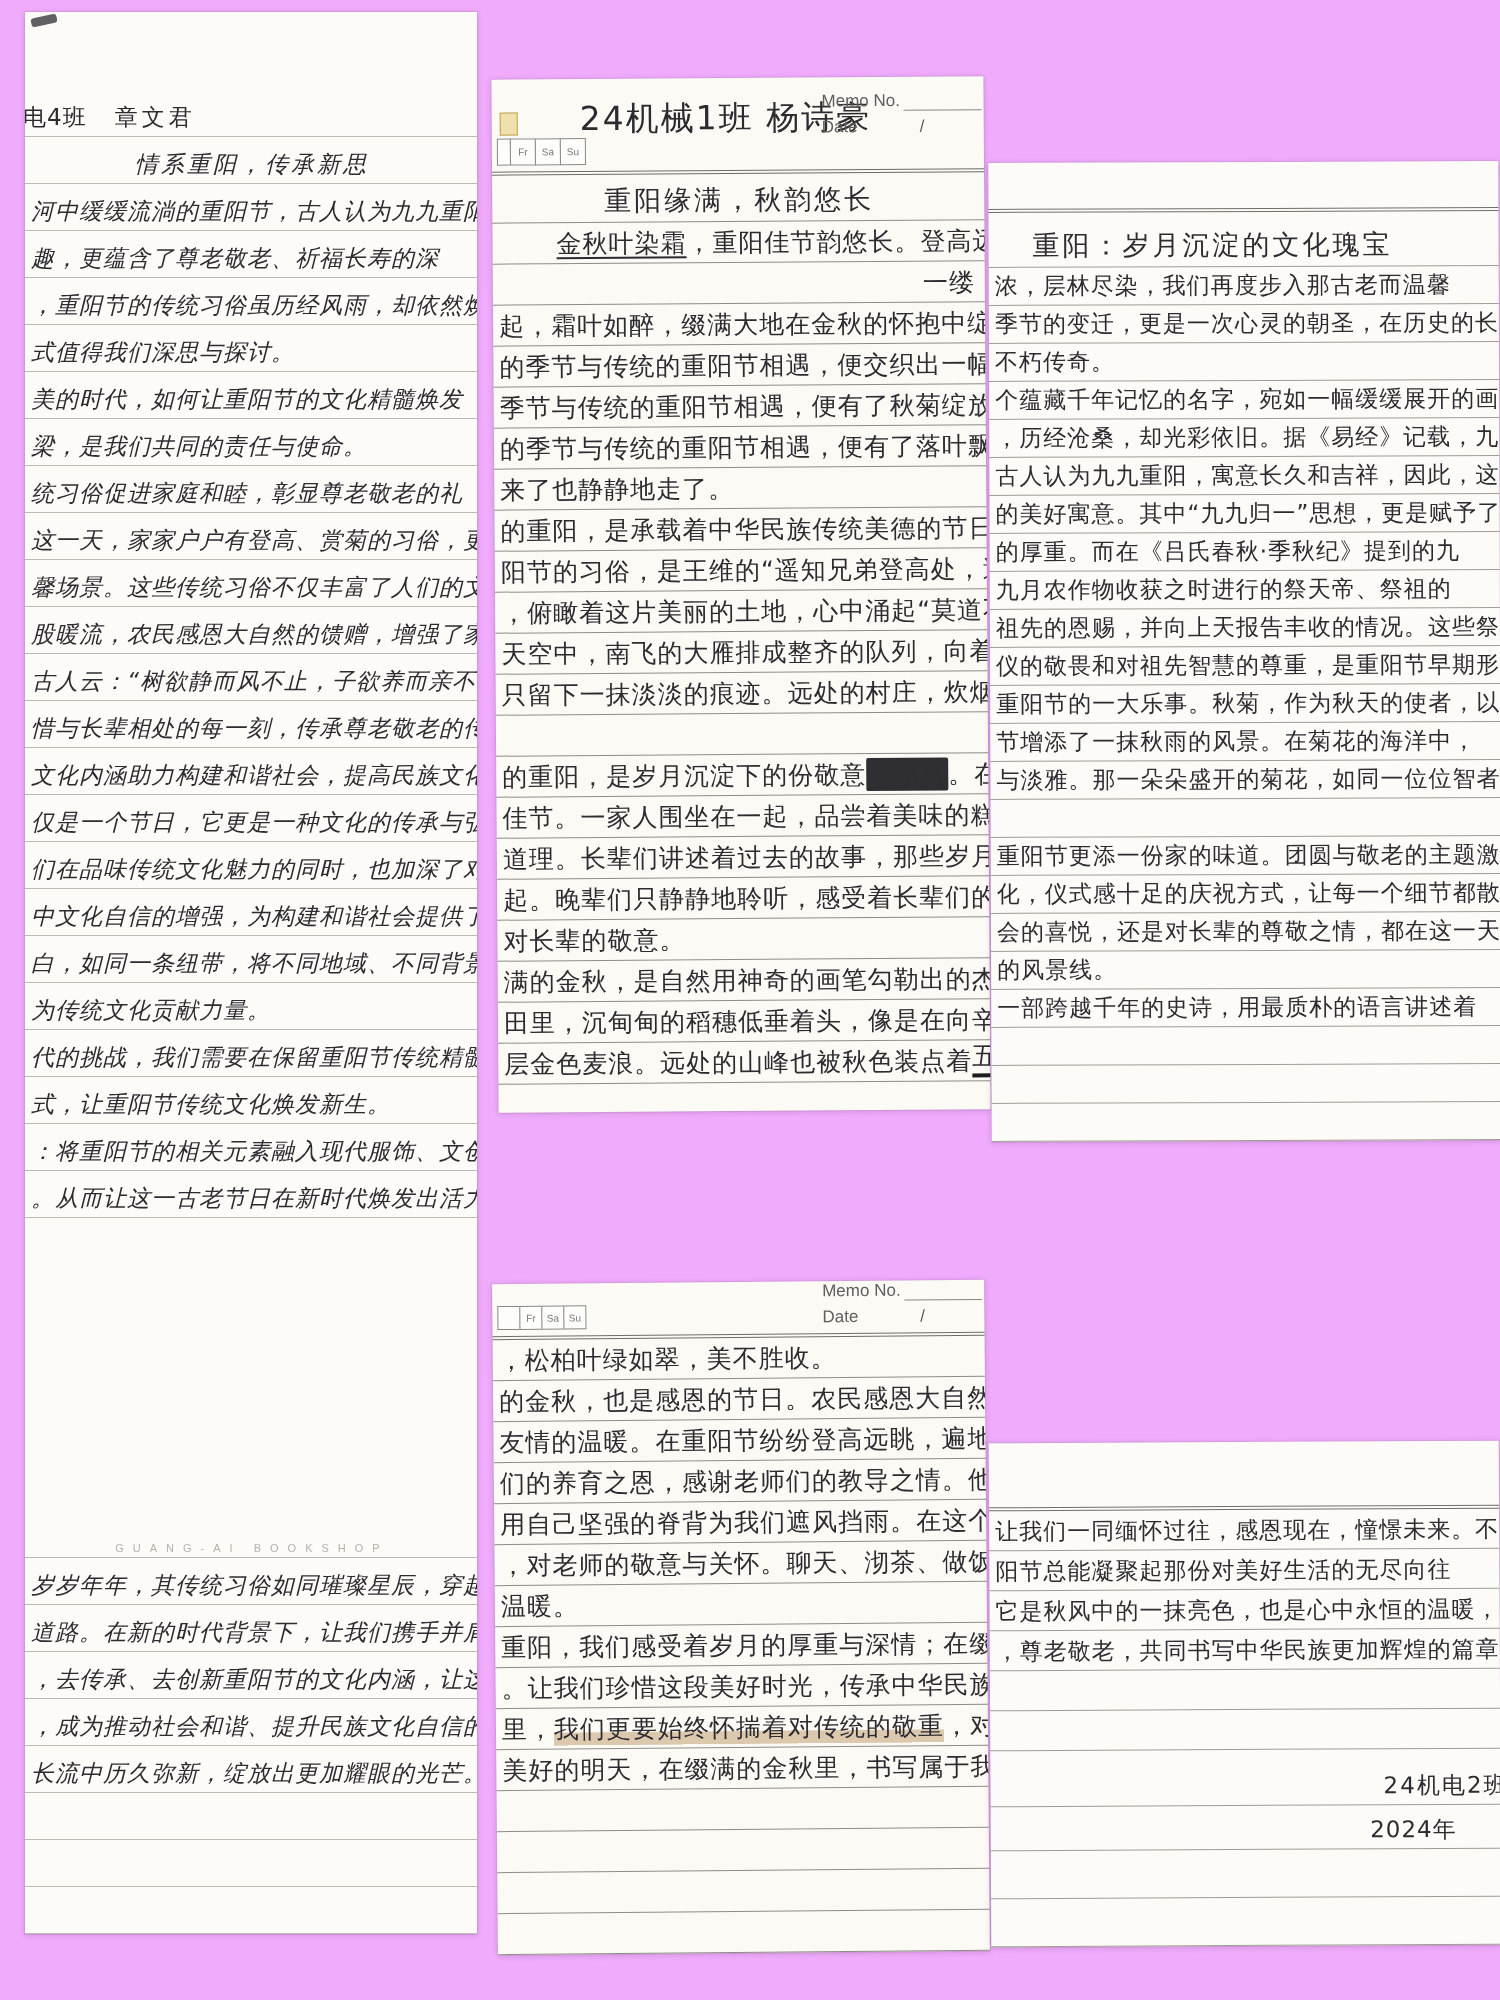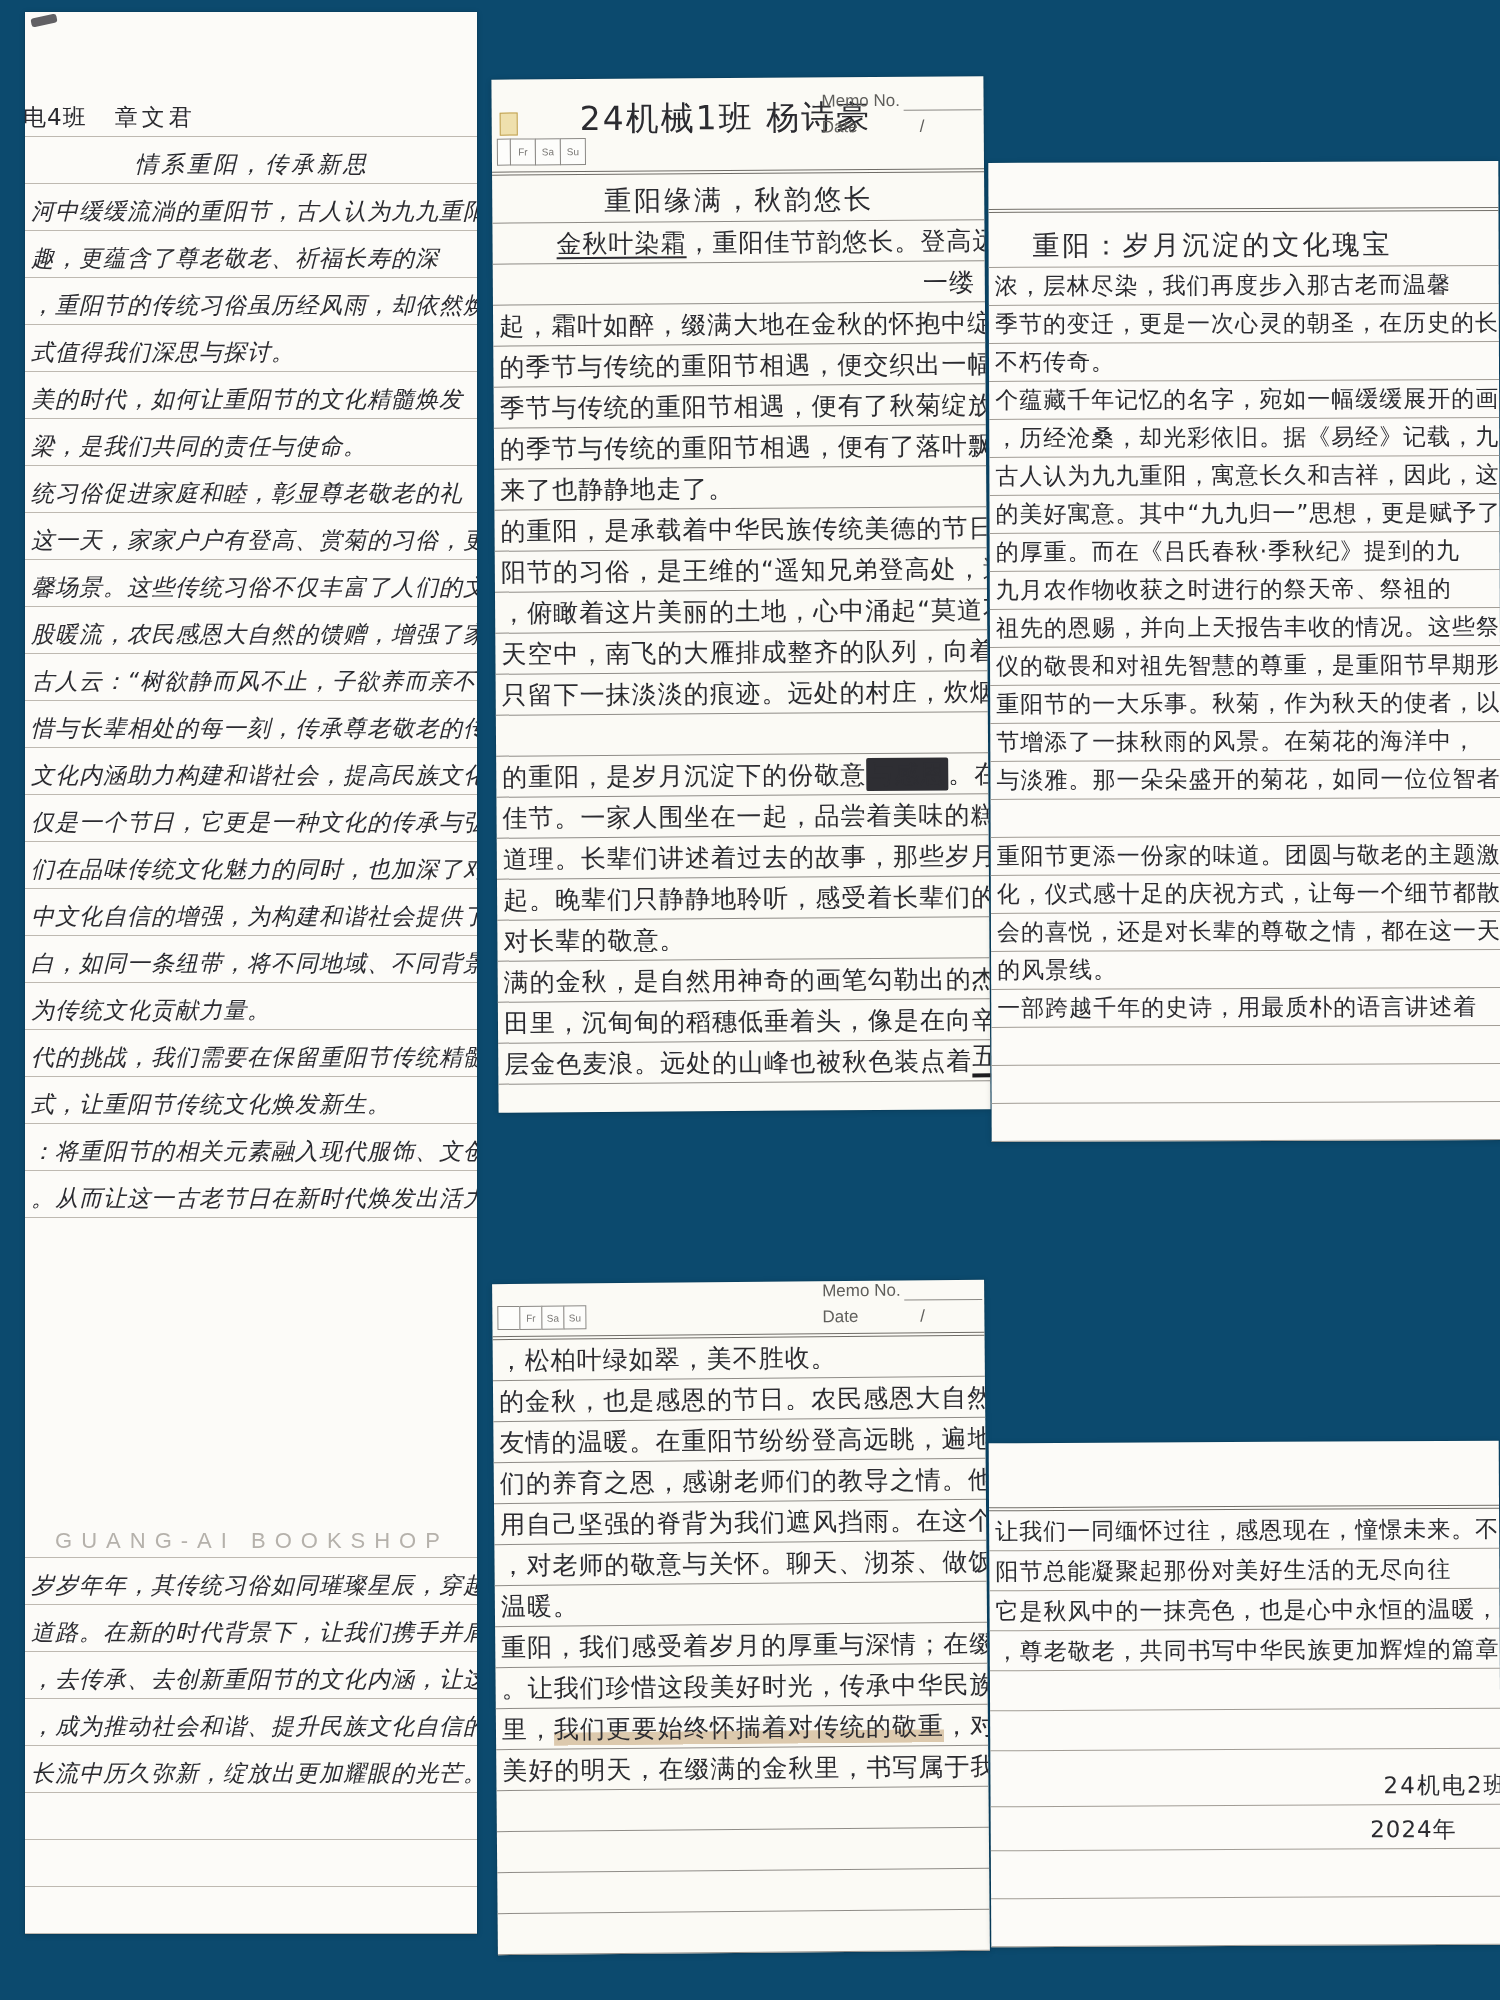--- a/index.html
+++ b/index.html
@@ -1,16 +1,16 @@
 <!DOCTYPE html>
 <html><head>
 <meta charset="utf-8">
 <style>
   html,body{margin:0;padding:0;}
-  .canvas{position:relative;width:1500px;height:2000px;background:#0c4a6e;overflow:hidden;
+  .canvas{position:relative;width:1500px;height:2000px;background:#f0abfc;overflow:hidden;
           font-family:"DejaVu Sans",sans-serif;}
   .scan{position:absolute;background:#fcfbf8;box-shadow:0 0 0 1px rgba(0,0,0,.05),0 1px 6px rgba(0,0,0,.16);}
   .scan.mid{background:#fbfaf5;}
   .left1{--rule:#beb9b1;}
   .mid1,.mid2{--rule:#8f8c87;}
   .right1,.right2{--rule:#a19c95;}
 
   .row{position:relative;display:flex;align-items:flex-end;overflow:hidden;white-space:nowrap;
        border-bottom:1px solid var(--rule);padding:0 4px 3px 6px;box-sizing:border-box;}
   .row.dbl{border-bottom:4px double #716e68;}
@@ -29,21 +29,21 @@
 
   .h35{height:35px;} .h38{height:38px;} .h40{height:40px;} .h41{height:41px;}
   .h44{height:44px;} .h47{height:47px;font-style:italic;} .h48{height:48px;} .h50{height:50px;}
   .h55{height:55px;} .h56{height:56px;} .h68{height:68px;} .h125{height:125px;}
 
   .student-row{gap:28px;}
   .class-hw{font-size:24px;margin-left:-8px;}
   .name-big{font-size:31px;letter-spacing:4px;}
 
   .watermark-row{justify-content:center;}
-  .wm{font-family:"Liberation Sans",sans-serif;font-size:22px;letter-spacing:9px;color:#b5b1ab;}
+  .wm{font-family:"Liberation Sans",sans-serif;font-size:11px;letter-spacing:9px;color:#b5b1ab;}
 
   .m-header{position:relative;border-bottom:4px double #6f6c67;}
   .m-h1{height:92px;} .m-h2{height:52px;}
   .hdr-name{position:absolute;left:88px;top:18px;font-size:33px;letter-spacing:2px;color:#2b2b30;}
   .memo{position:absolute;right:2px;top:14px;width:160px;font-family:"Liberation Sans",sans-serif;
         color:#5f5e5b;font-size:17px;}
   .m-h2 .memo{top:0;}
   .memo .mrow{display:flex;align-items:flex-end;margin-bottom:6px;}
   .memo .uline{flex:1;border-bottom:1.5px solid #8a8884;margin-left:4px;height:14px;}
   .memo .slash{margin-left:62px;}

